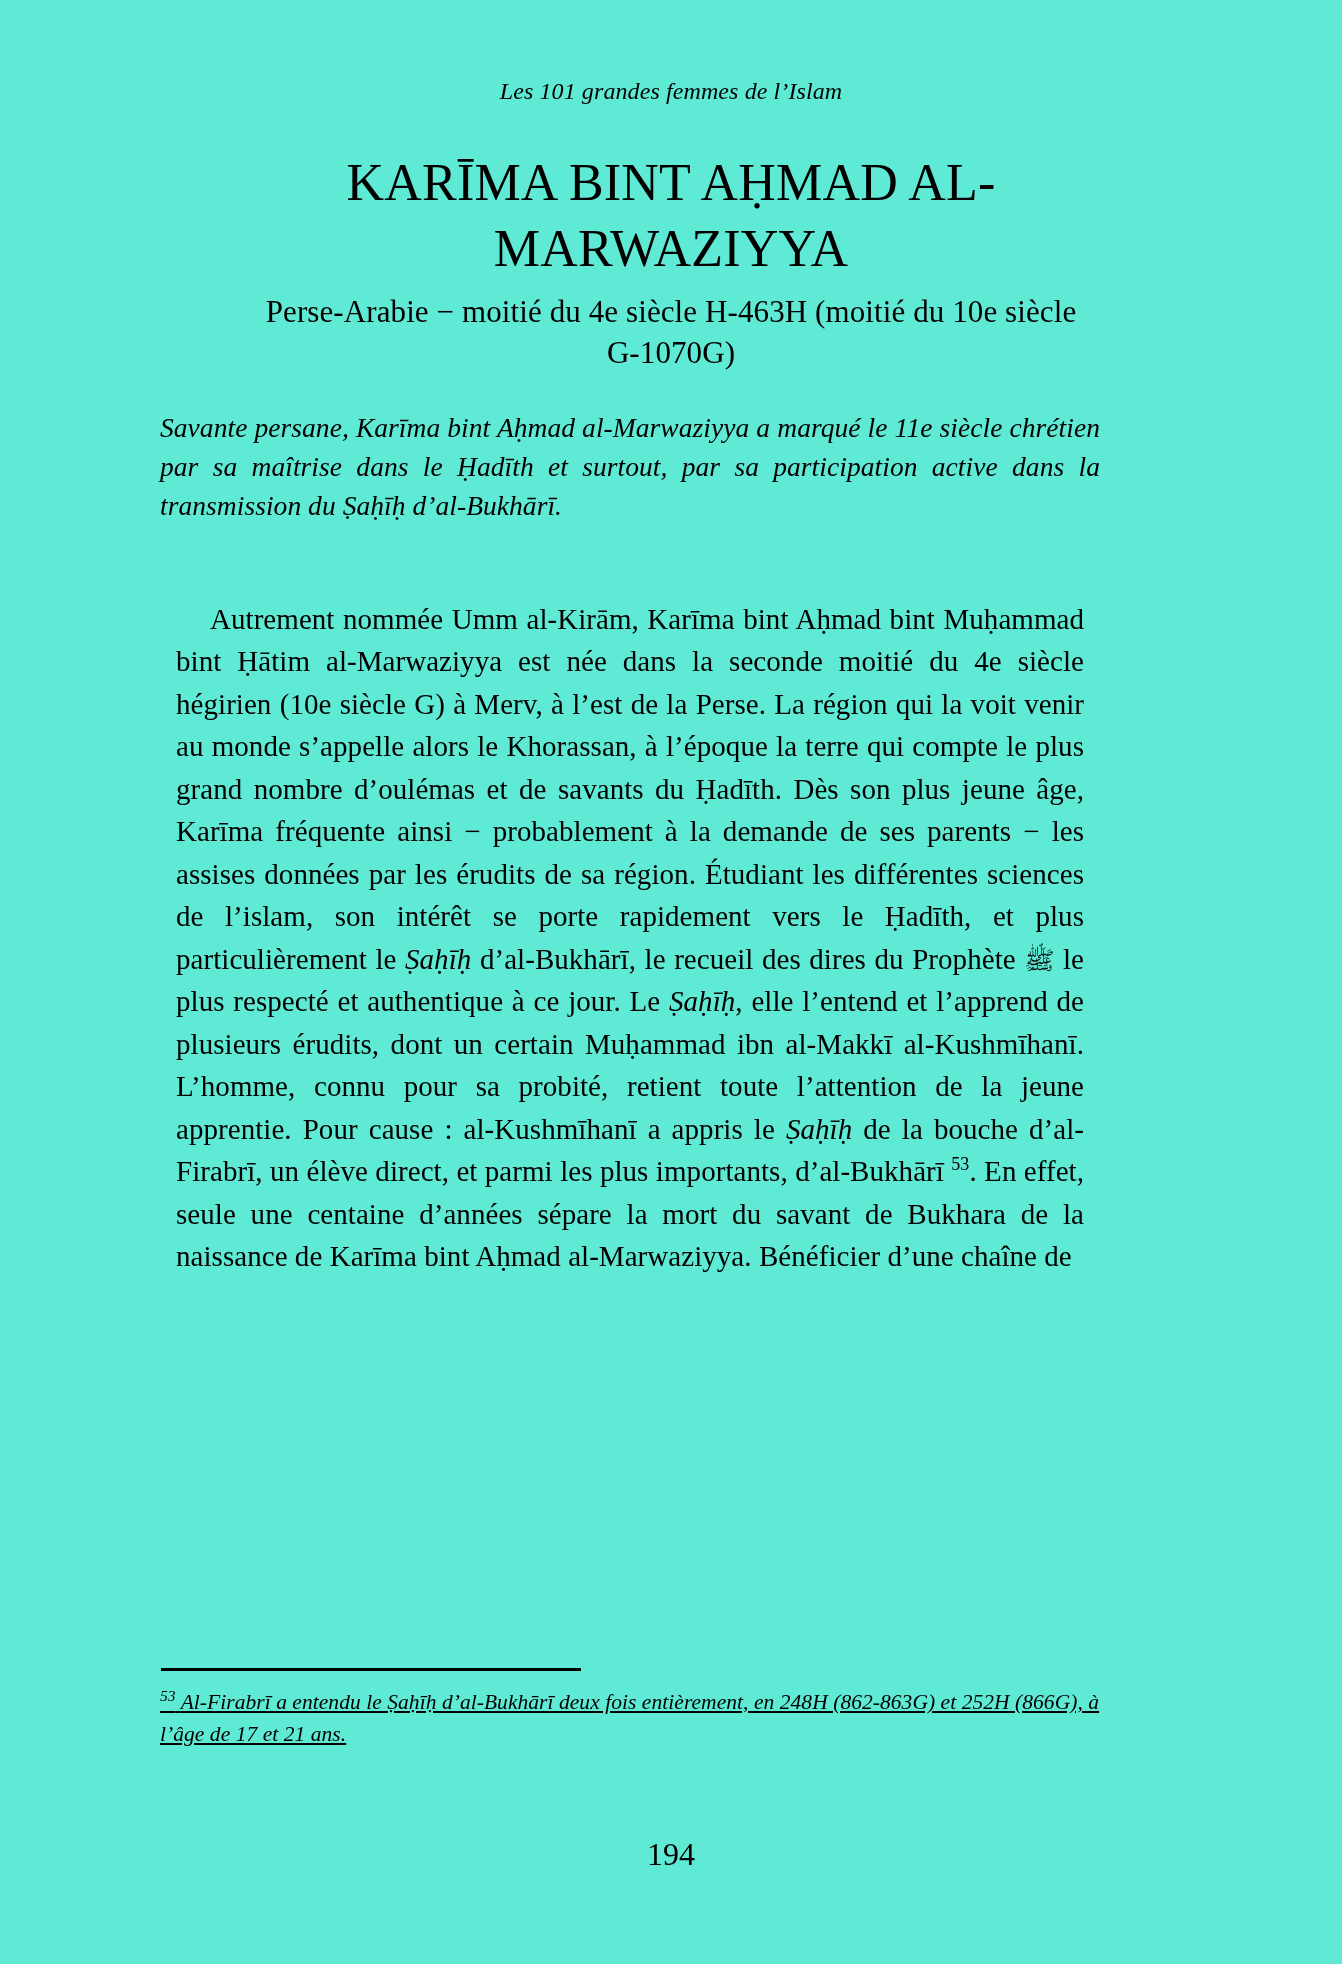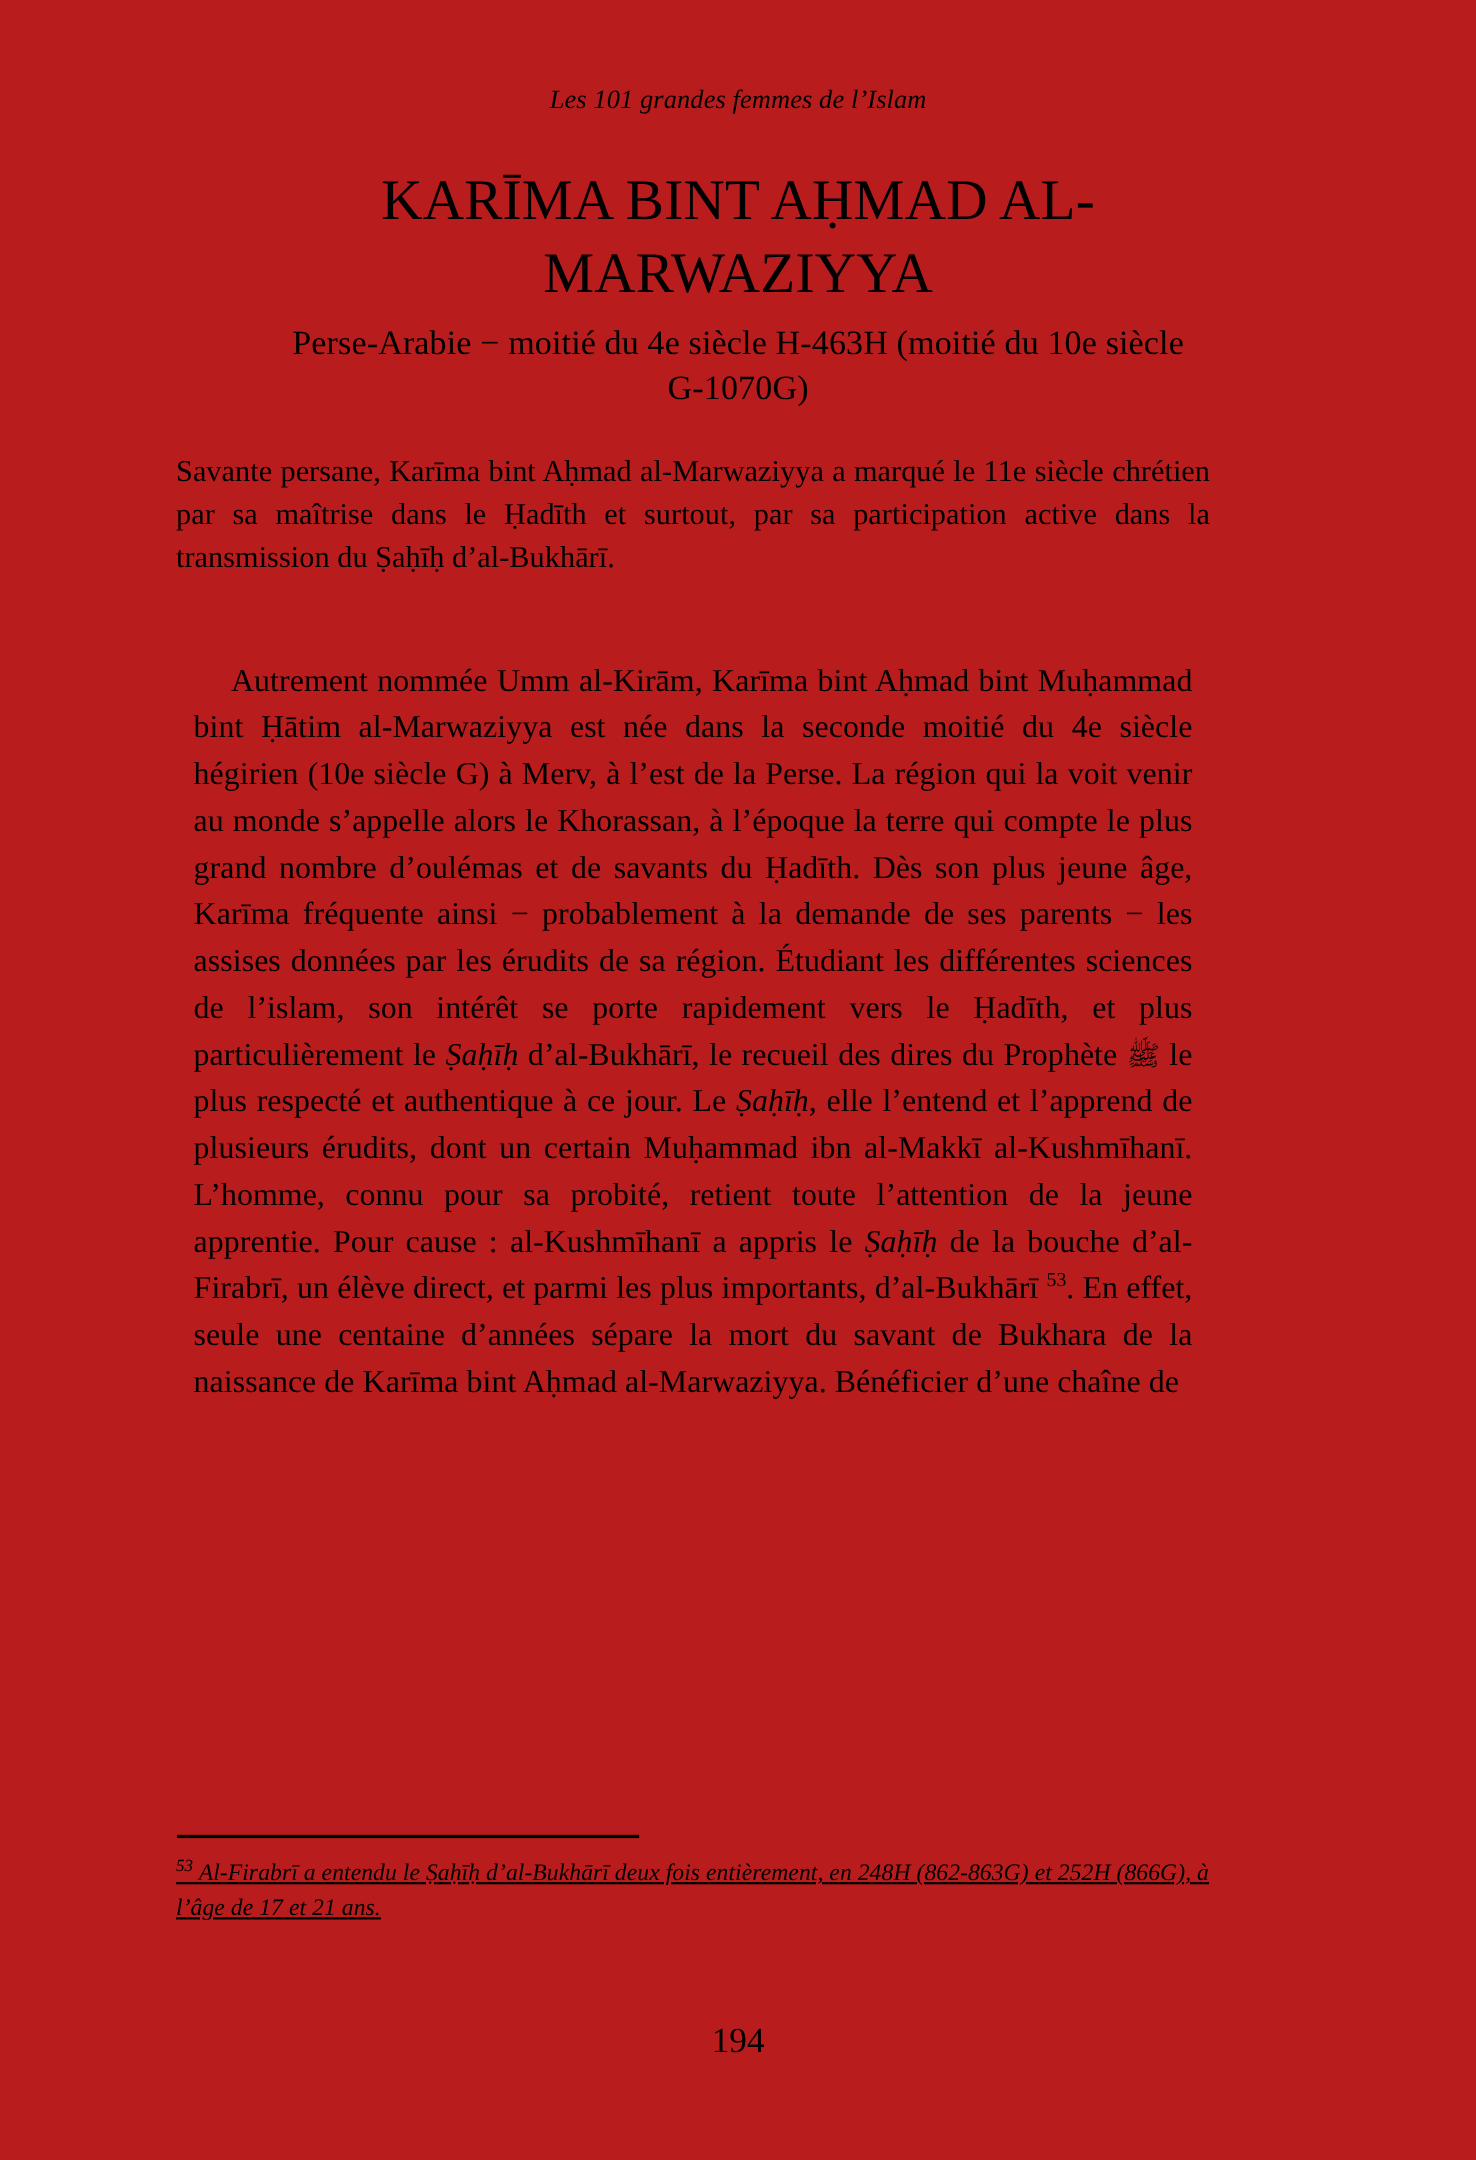--- a/index.html
+++ b/index.html
@@ -14,21 +14,21 @@
     font-family: "Liberation Serif", "DejaVu Serif", serif;
     color: #000000;
     -webkit-font-smoothing: antialiased;
   }
 
   .page {
     position: absolute;
     left: 0; top: 0;
     width: 1342px;
     height: 1964px;
-    background: #b91c1c;
+    background: #5eead4;
     overflow: hidden;
   }
 
   
   .running-head {
     position: absolute;
     left: 160px;
     top: 78px;
     width: 1022px;
     text-align: center;
@@ -59,20 +59,21 @@
     font-weight: normal;
     letter-spacing: 0.1px;
   }
 
   
   .lead {
     position: absolute;
     left: 160px;
     top: 408px;
     width: 940px;
+    font-style: italic;
     font-size: 27.5px;
     line-height: 1.42;
     text-align: justify;
     text-justify: inter-word;
     letter-spacing: 0.05px;
   }
 
   
   .body-text {
     position: absolute;

